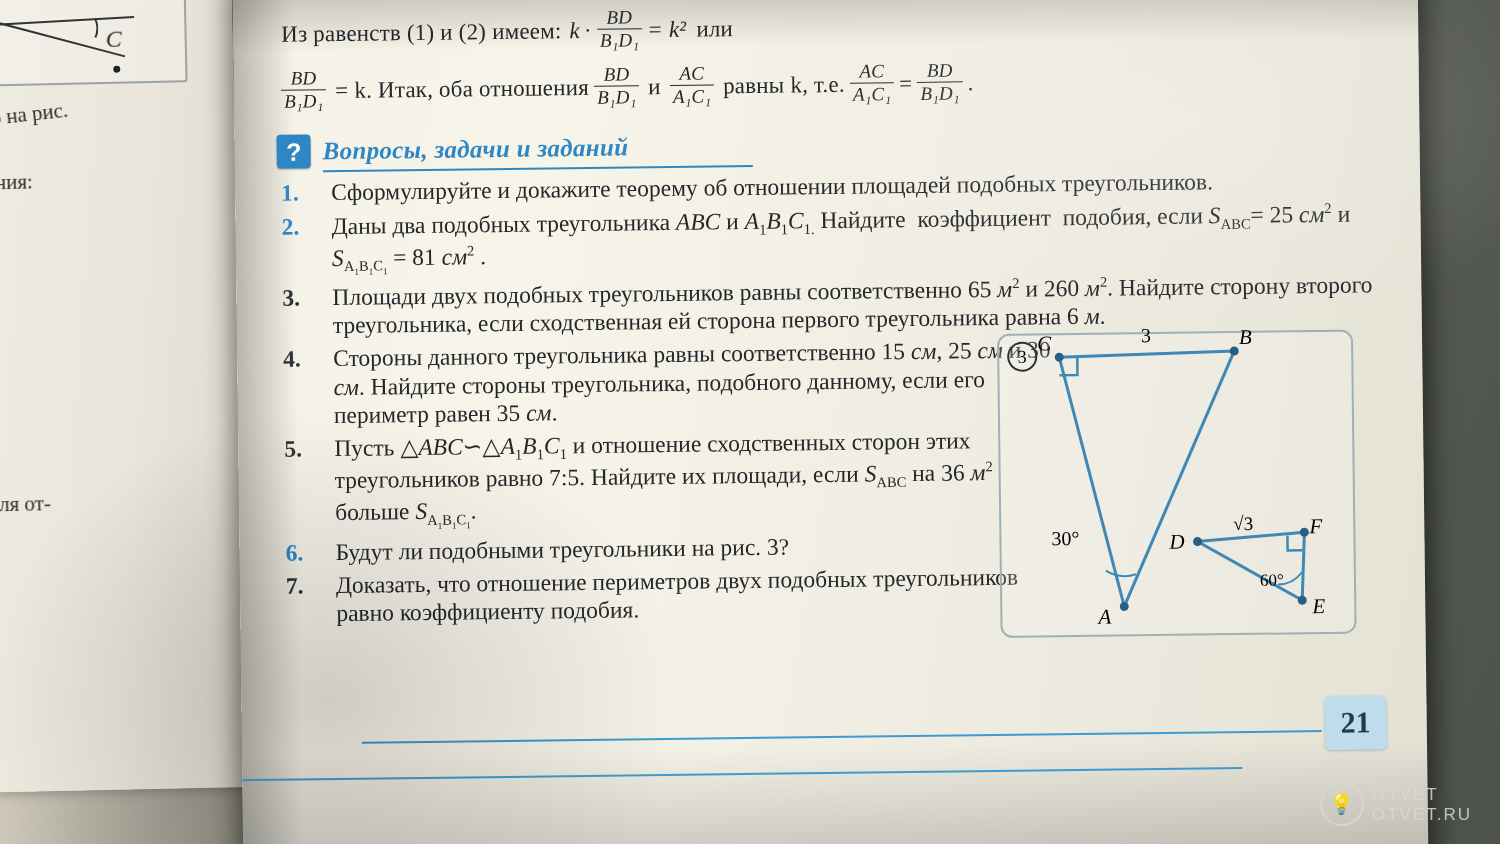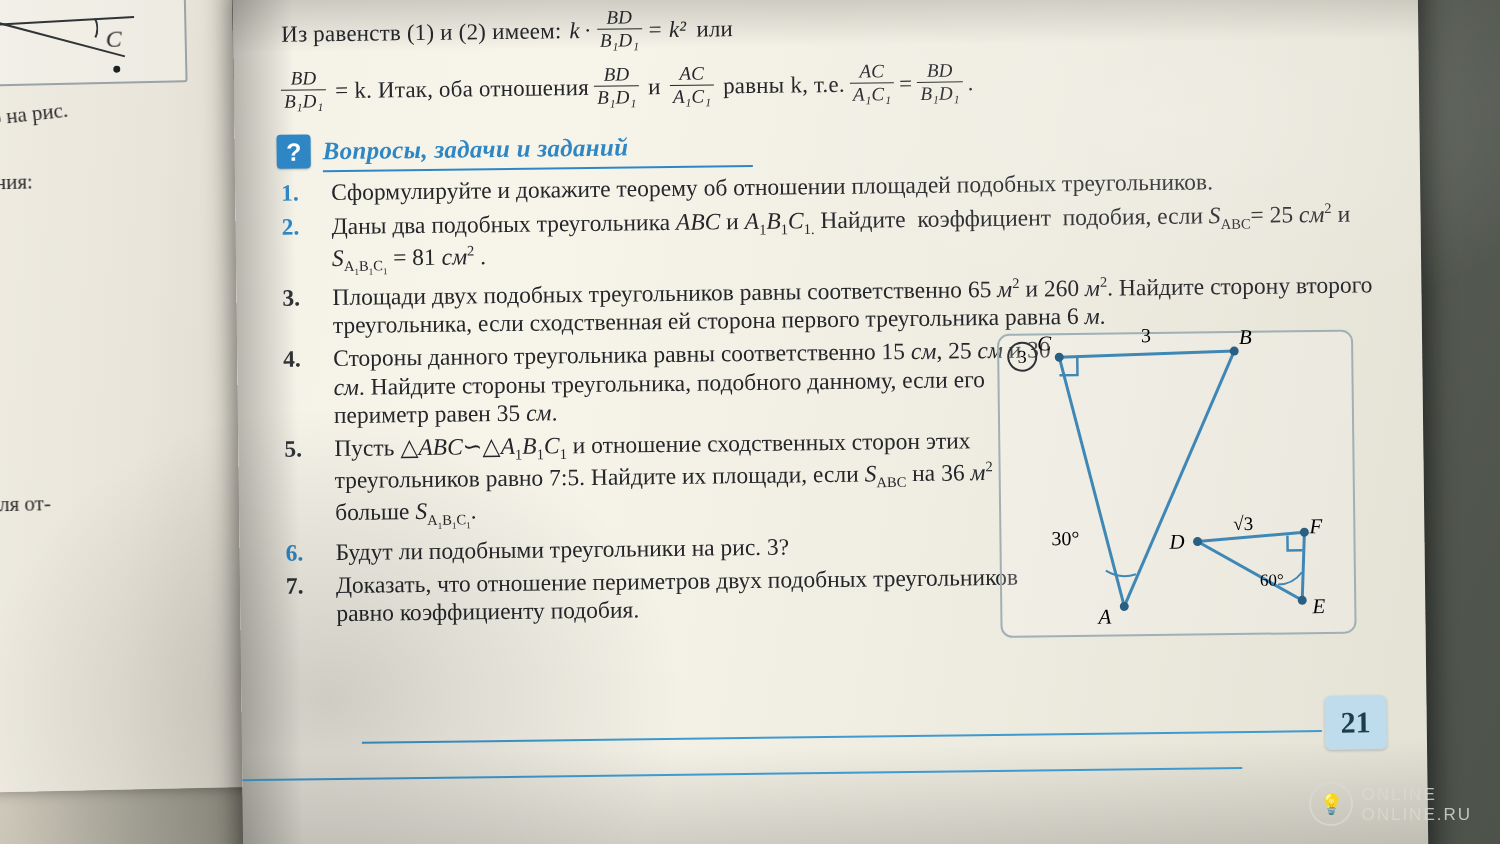--- a/index.html
+++ b/index.html
@@ -450,18 +450,18 @@
     <div class="pagenum">21</div>
     <div class="rule r1"></div>
     <div class="rule r2"></div>
   </div>
 
   <div class="glare"></div>
 
   <div class="watermark">
     <div class="wm-circle">💡</div>
     <div>
-      <div class="wm-t1">ONLINE</div>
-      <div class="wm-t2">ONLINE.RU</div>
+      <div class="wm-t1">OTVET</div>
+      <div class="wm-t2">OTVET.RU</div>
     </div>
   </div>
 
 </div>
 
 </body></html>

